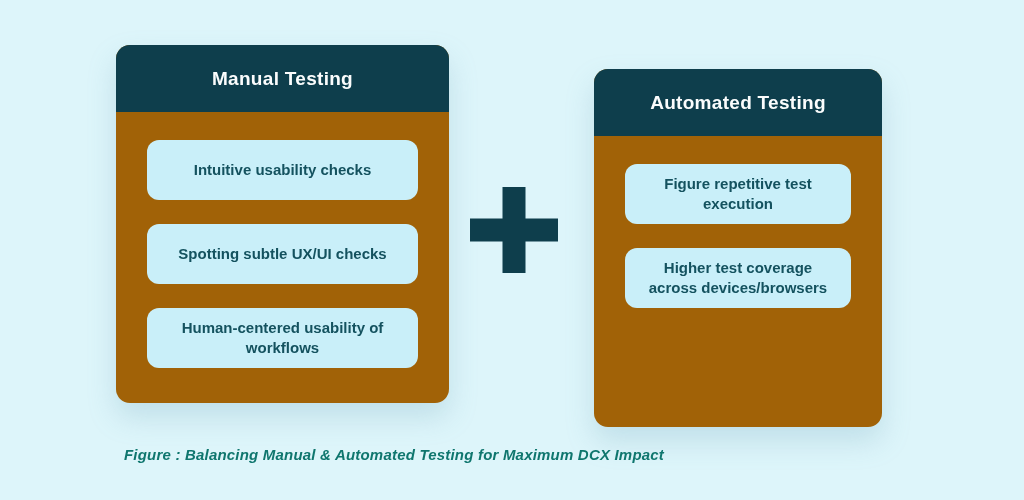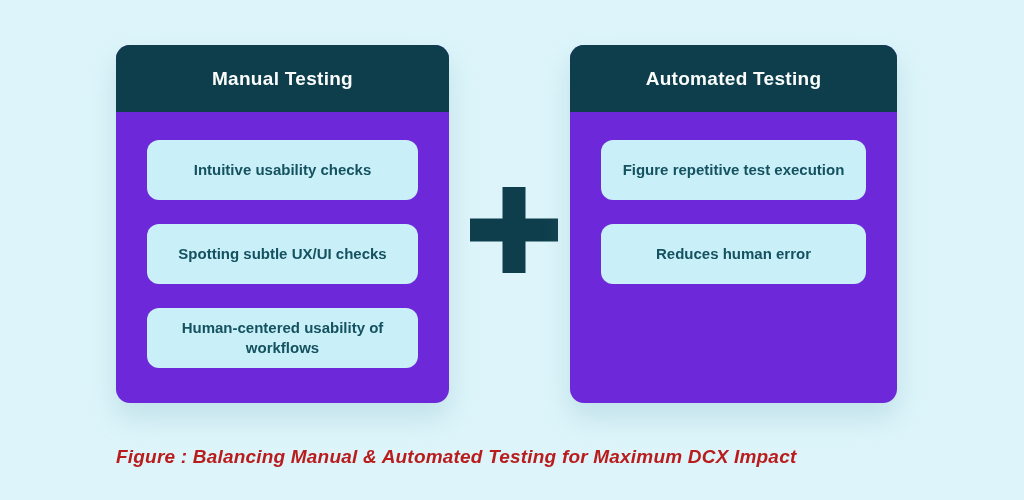--- a/index.html
+++ b/index.html
@@ -11,28 +11,28 @@
     width: 1024px;
     height: 500px;
     background: #ddf5fa;
     font-family: "Liberation Sans", sans-serif;
     overflow: hidden;
   }
   .card {
     position: absolute;
     top: 45px;
     height: 358px;
-    background: #6d28d9;
+    background: #a16207;
     border-radius: 14px;
     box-shadow: 0 14px 28px rgba(120, 170, 190, 0.28);
     display: flex;
     flex-direction: column;
   }
   .card-left  { left: 116px; width: 333px; }
-  .card-right { left: 570px; width: 327px; }
+  .card-right { left: 594px; width: 288px; margin-top: 24px; }
   .card-header {
     height: 67px;
     background: #0e3e4c;
     border-radius: 14px 14px 0 0;
     display: flex;
     align-items: center;
     justify-content: center;
   }
   .card-header span {
     color: #fbfdfd;
@@ -84,24 +84,24 @@
     position: absolute;
     top: 50%;
     left: 0;
     transform: translateY(-50%);
     height: 23px;
     width: 100%;
     background: #0e3e4c;
   }
   .caption {
     position: absolute;
-    left: 116px;
+    left: 124px;
     top: 446px;
-    color: #b91c1c;
-    font-size: 19px;
+    color: #0f766e;
+    font-size: 15px;
     font-style: italic;
     font-weight: bold;
     letter-spacing: 0.2px;
   }
 </style>
 </head>
 <body>
 
 <div class="canvas">
 
@@ -129,20 +129,20 @@
 
   <div class="card card-right">
     <div class="card-header">
       <span>Automated Testing</span>
     </div>
     <div class="card-body">
       <div class="item">
         <span>Figure repetitive test execution</span>
       </div>
       <div class="item">
-        <span>Reduces human error</span>
+        <span>Higher test coverage across devices/browsers</span>
       </div>
     </div>
   </div>
 
   <div class="caption">Figure : Balancing Manual &amp; Automated Testing for Maximum DCX Impact</div>
 
 </div>
 
 </body></html>

